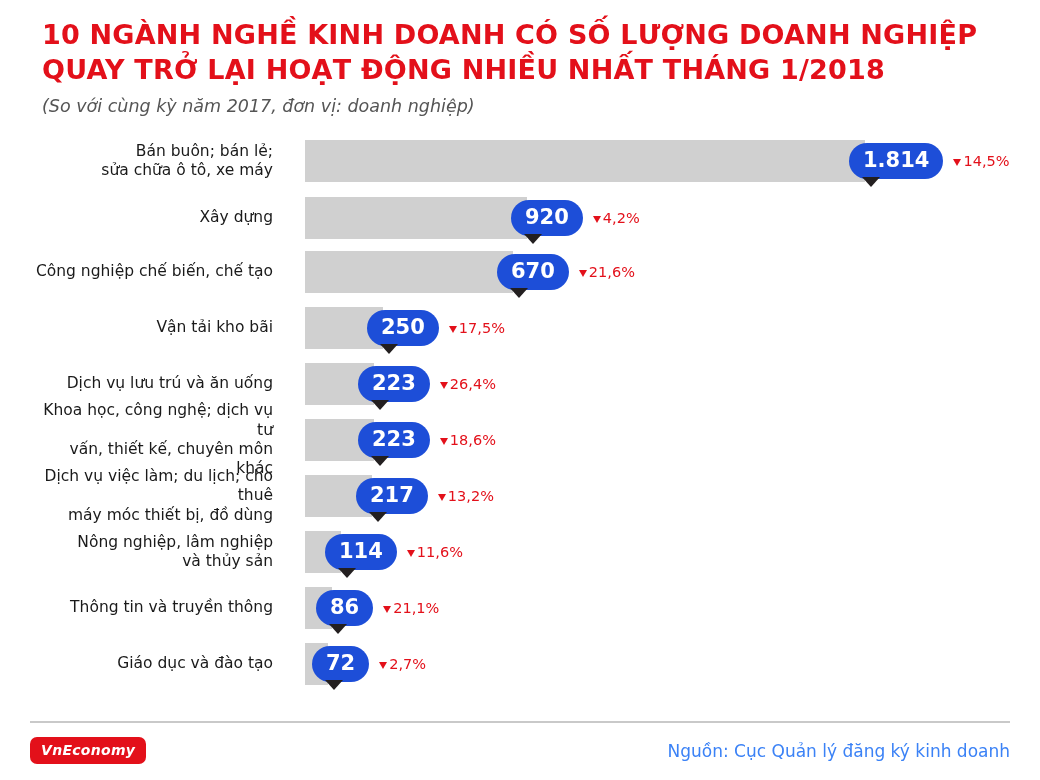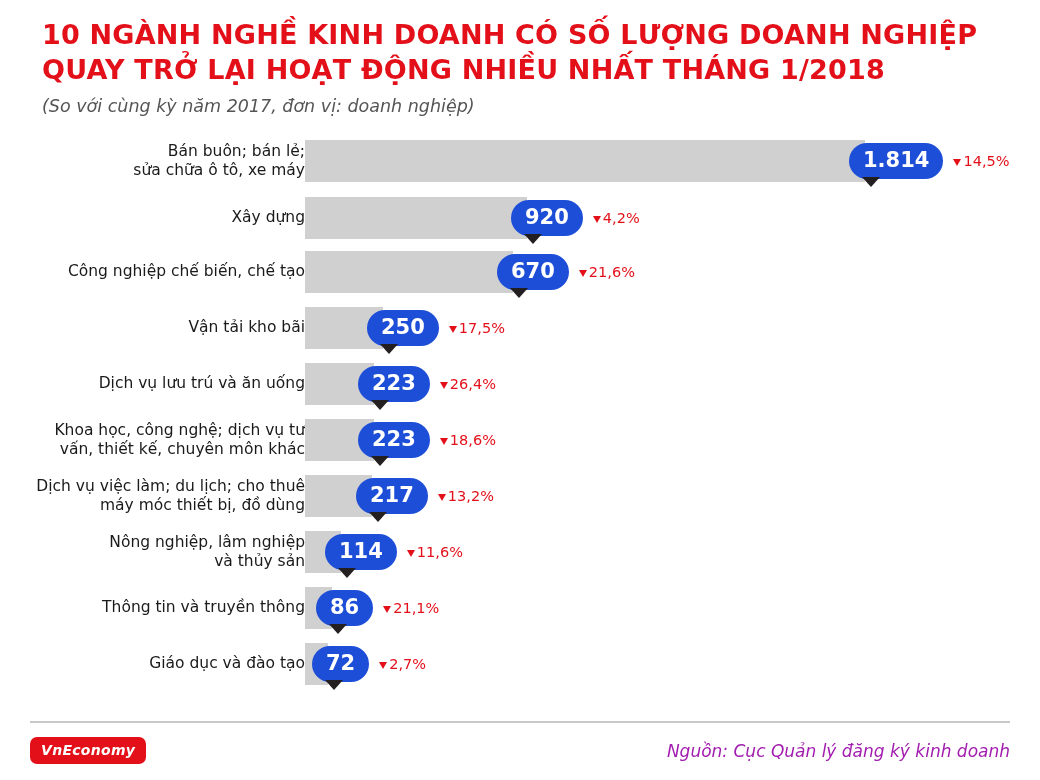--- a/index.html
+++ b/index.html
@@ -58,21 +58,21 @@
   }
   .row {
     display: flex;
     align-items: center;
     position: relative;
   }
   .row-label {
     width: 275px;
     flex: 0 0 275px;
     text-align: right;
-    padding-right: 0;
+    padding-right: 32px;
     box-sizing: border-box;
     font-size: 15.5px;
     color: #1a1a1a;
     line-height: 1.25;
   }
   .row-label .l2 { display: block; }
   .bar-area {
     position: relative;
     flex: 1 1 auto;
     height: 100%;
@@ -153,23 +153,22 @@
     background: #e3101a;
     color: #ffffff;
     font-weight: bold;
     font-style: italic;
     font-size: 14px;
     padding: 5px 11px 6px 11px;
     letter-spacing: 0.3px;
     border-radius: 7px;
   }
   .source {
-    font-style: italic;
     font-size: 17px;
-    color: #a21caf;
+    color: #3b82f6;
   }
 </style>
 </head>
 <body>
 
 <div class="infographic">
 
   <div class="header">
     <h1 class="title">
       <span class="line">10 NGÀNH NGHỀ KINH DOANH CÓ SỐ LƯỢNG DOANH NGHIỆP</span>

